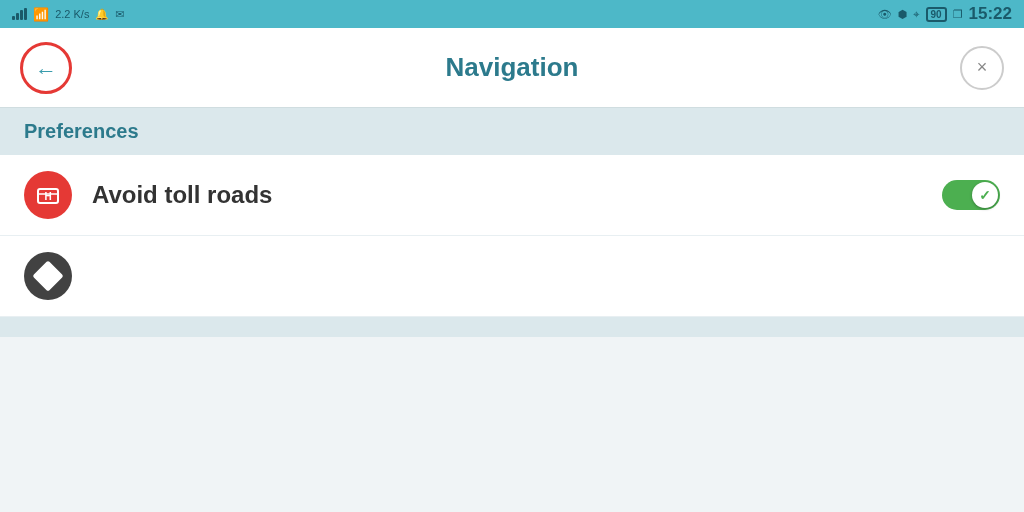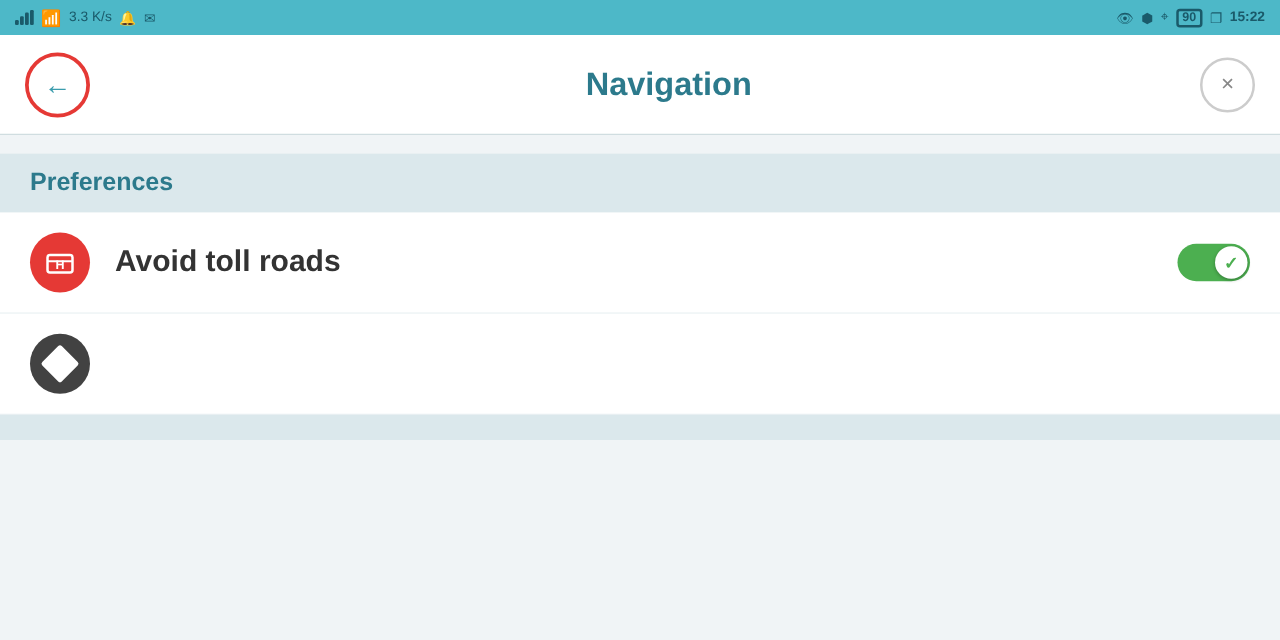--- a/index.html
+++ b/index.html
@@ -73,21 +73,20 @@
       font-size: 22px;
       font-weight: bold;
     }
     .nav-title {
       position: absolute;
       left: 50%;
       transform: translateX(-50%);
       font-size: 26px;
       font-weight: 700;
       color: #2c7a8c;
-      margin-left: 23px;
     }
     .close-btn {
       width: 44px;
       height: 44px;
       border-radius: 50%;
       border: 2px solid #ccc;
       background: white;
       display: flex;
       align-items: center;
       justify-content: center;
@@ -99,21 +98,20 @@
 
     
     .content {
       background: #e8f0f2;
     }
 
     
     .section-header {
       background: #dbe8ec;
       padding: 12px 24px;
-      margin-top: 15px;
     }
     .section-title {
       font-size: 20px;
       font-weight: 700;
       color: #2c7a8c;
     }
 
     
     .list-item {
       background: #ffffff;
@@ -202,32 +200,32 @@
 <div class="status-bar">
   <div class="status-left">
     <div class="signal-bars">
       <div class="signal-bar" style="height:4px"></div>
       <div class="signal-bar" style="height:7px"></div>
       <div class="signal-bar" style="height:10px"></div>
       <div class="signal-bar" style="height:12px"></div>
     </div>
 
     <span style="font-size:13px;">📶</span>
-    <span>3.3 K/s</span>
+    <span>2.2 K/s</span>
 
     <span>🔔</span>
     <span>✉</span>
   </div>
   <div class="status-right">
     <span>👁</span>
     <span>⬢</span>
     <span>⌖</span>
     <span style="border:2px solid #1a5a6a;border-radius:3px;padding:0 3px;font-size:10px;font-weight:bold;">90</span>
     <span>❐</span>
-    <span style="font-weight:600;font-size:11px;">15:22</span>
+    <span style="font-weight:600;font-size:17px;">15:22</span>
   </div>
 </div>
 
 <div class="nav-bar">
   <div class="back-btn">
     <span class="back-arrow">←</span>
   </div>
   <span class="nav-title">Navigation</span>
   <div class="close-btn">
     <span>×</span>

